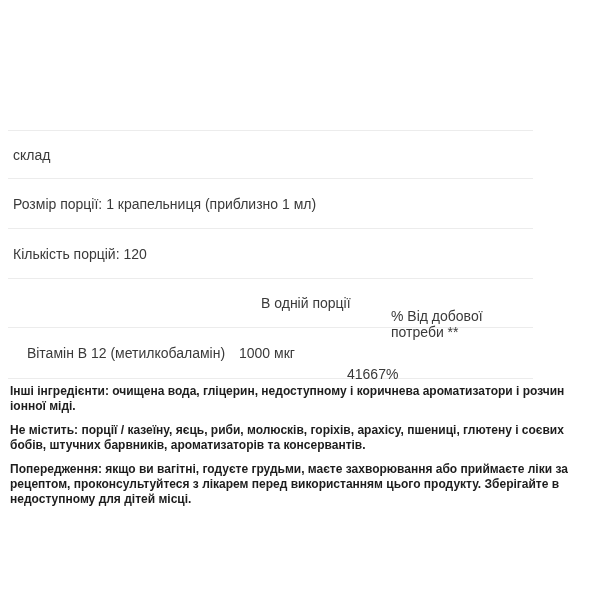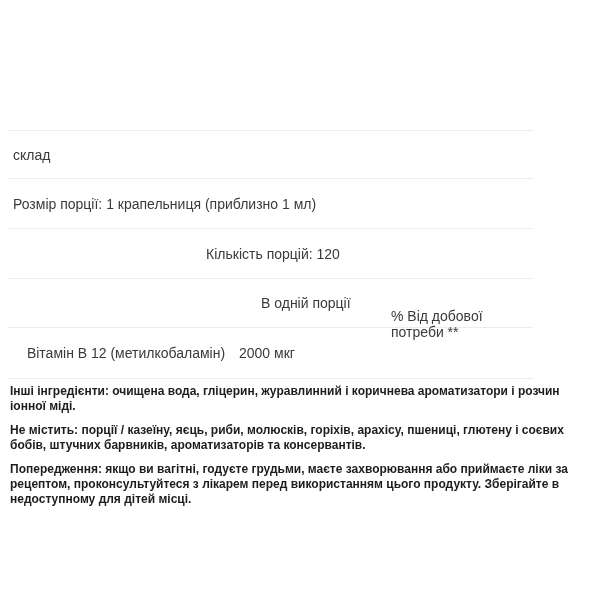--- a/index.html
+++ b/index.html
@@ -25,21 +25,21 @@
   .row {
     display: flex;
     align-items: center;
     border-bottom: 1px solid #ececec;
     padding-left: 5px;
     font-size: 14px;
     color: #3a3a3a;
   }
   .r1 { height: 47px; }
   .r2 { height: 49px; text-align: right; }
-  .r3 { height: 49px; justify-content: center; }
+  .r3 { height: 49px; }
   .r4 { height: 48px; gap: 22px; }
   .r5 { height: 50px; }
   .cols .c1 { flex: 0 0 226px; text-align: center; }
   .cols .c2 { flex: 0 0 108px; }
   .cols .c3 { flex: 1; margin-top: 41px; }
   .notes {
     position: absolute;
     top: 384px;
     left: 10px;
     width: 588px;
@@ -72,24 +72,25 @@
     </div>
 
     <div class="row cols r4">
       <span class="c1"></span>
       <span class="c2">В одній порції</span>
       <span class="c3">% Від добової потреби **</span>
     </div>
 
     <div class="row cols r5">
       <span class="c1">Вітамін B 12 (метилкобаламін)</span>
-      <span class="c2">2000 мкг</span>
+      <span class="c2">1000 мкг</span>
+      <span class="c3">41667%</span>
     </div>
 
   </section>
 
   <section class="notes">
-    <p>Інші інгредієнти: очищена вода, гліцерин, журавлинний і коричнева ароматизатори і розчин іонної міді.</p>
+    <p>Інші інгредієнти: очищена вода, гліцерин, недоступному і коричнева ароматизатори і розчин іонної міді.</p>
     <p>Не містить: порції / казеїну, яєць, риби, молюсків, горіхів, арахісу, пшениці, глютену і соєвих бобів, штучних барвників, ароматизаторів та консервантів.</p>
     <p>Попередження: якщо ви вагітні, годуєте грудьми, маєте захворювання або приймаєте ліки за рецептом, проконсультуйтеся з лікарем перед використанням цього продукту. Зберігайте в недоступному для дітей місці.</p>
   </section>
 
 </div>
 
 </body></html>

